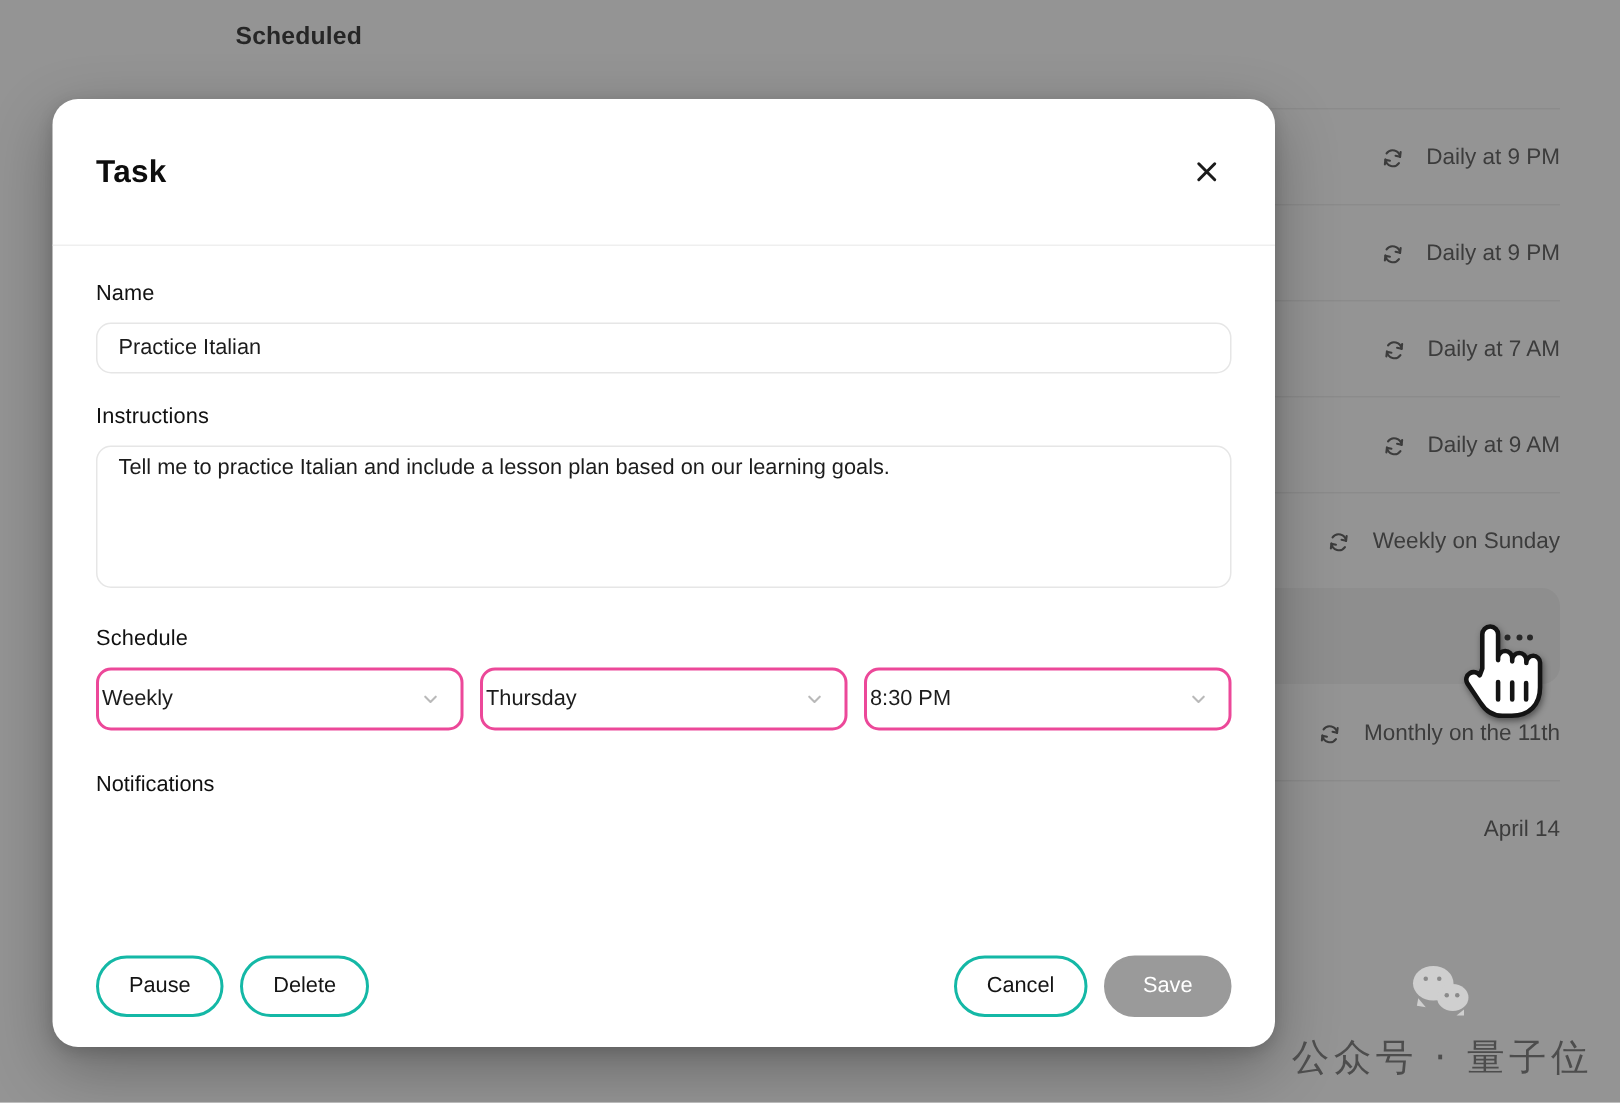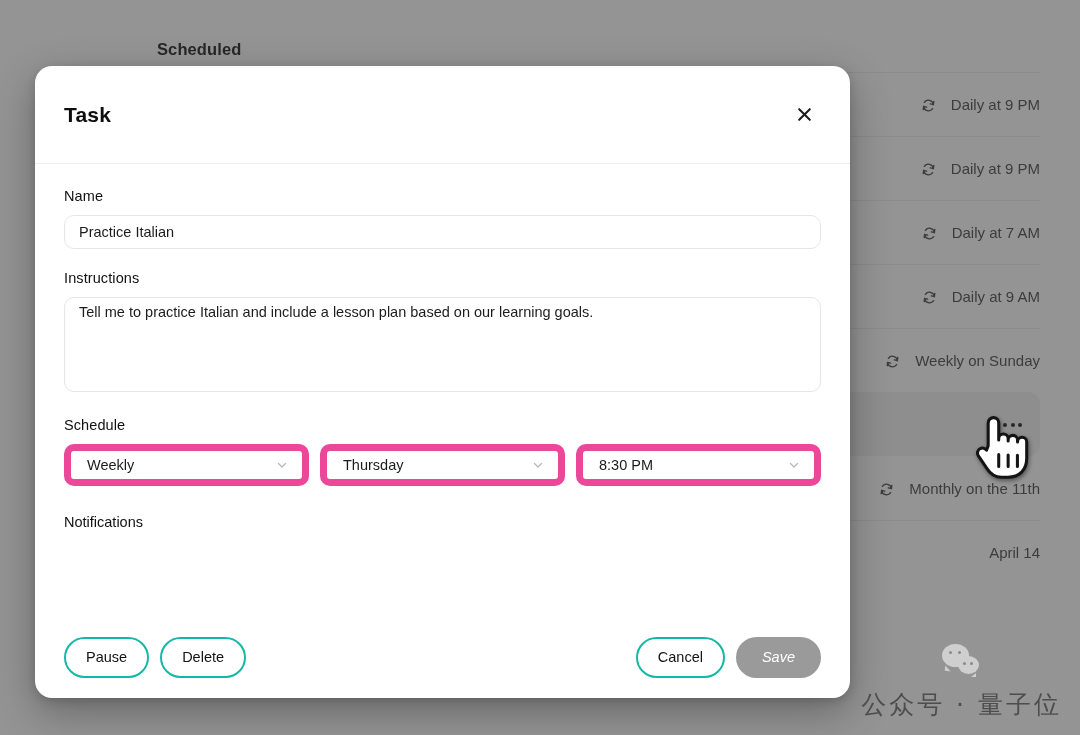--- a/index.html
+++ b/index.html
@@ -19,21 +19,21 @@
 
   
   .bg-app {
     position: absolute;
     inset: 0;
     background: #ffffff;
   }
   .bg-page-title {
     position: absolute;
     left: 157px;
-    top: 40px;
+    top: 15px;
     font-size: 16.5px;
     font-weight: 700;
     color: #0d0d0d;
     letter-spacing: .1px;
   }
   .bg-list {
     position: absolute;
     left: 157px;
     top: 72px;
     right: 40px;
@@ -180,26 +180,26 @@
     outline: none;
   }
 
   .schedule-row {
     display: flex;
     gap: 11px;
   }
   .select-box {
     flex: 1 1 0;
     height: 42px;
-    border: 7px solid #ec4899;
+    border: 2px solid #ec4899;
     border-radius: 10px;
     background: #fff;
     display: flex;
     align-items: center;
-    padding: 0 13px 0 16px;
+    padding: 0 13px 0 2px;
     cursor: pointer;
     justify-content: flex-end;
   }
   .select-value {
     font-size: 14.5px;
     color: #1c1c1c;
     flex: 1 1 auto;
     white-space: nowrap;
     overflow: hidden;
     text-overflow: ellipsis;
@@ -238,21 +238,20 @@
     justify-content: center;
     white-space: nowrap;
   }
   .btn.spacer-left { margin-left: auto; }
   .btn-primary-disabled {
     background: #9a9a9a;
     border-color: #9a9a9a;
     color: #ffffff;
     padding: 0 24px;
     cursor: default;
-    font-style: italic;
   }
 
   
   .cursor {
     position: absolute;
     left: 963px;
     top: 411px;
     width: 72px;
     height: 72px;
     pointer-events: none;

